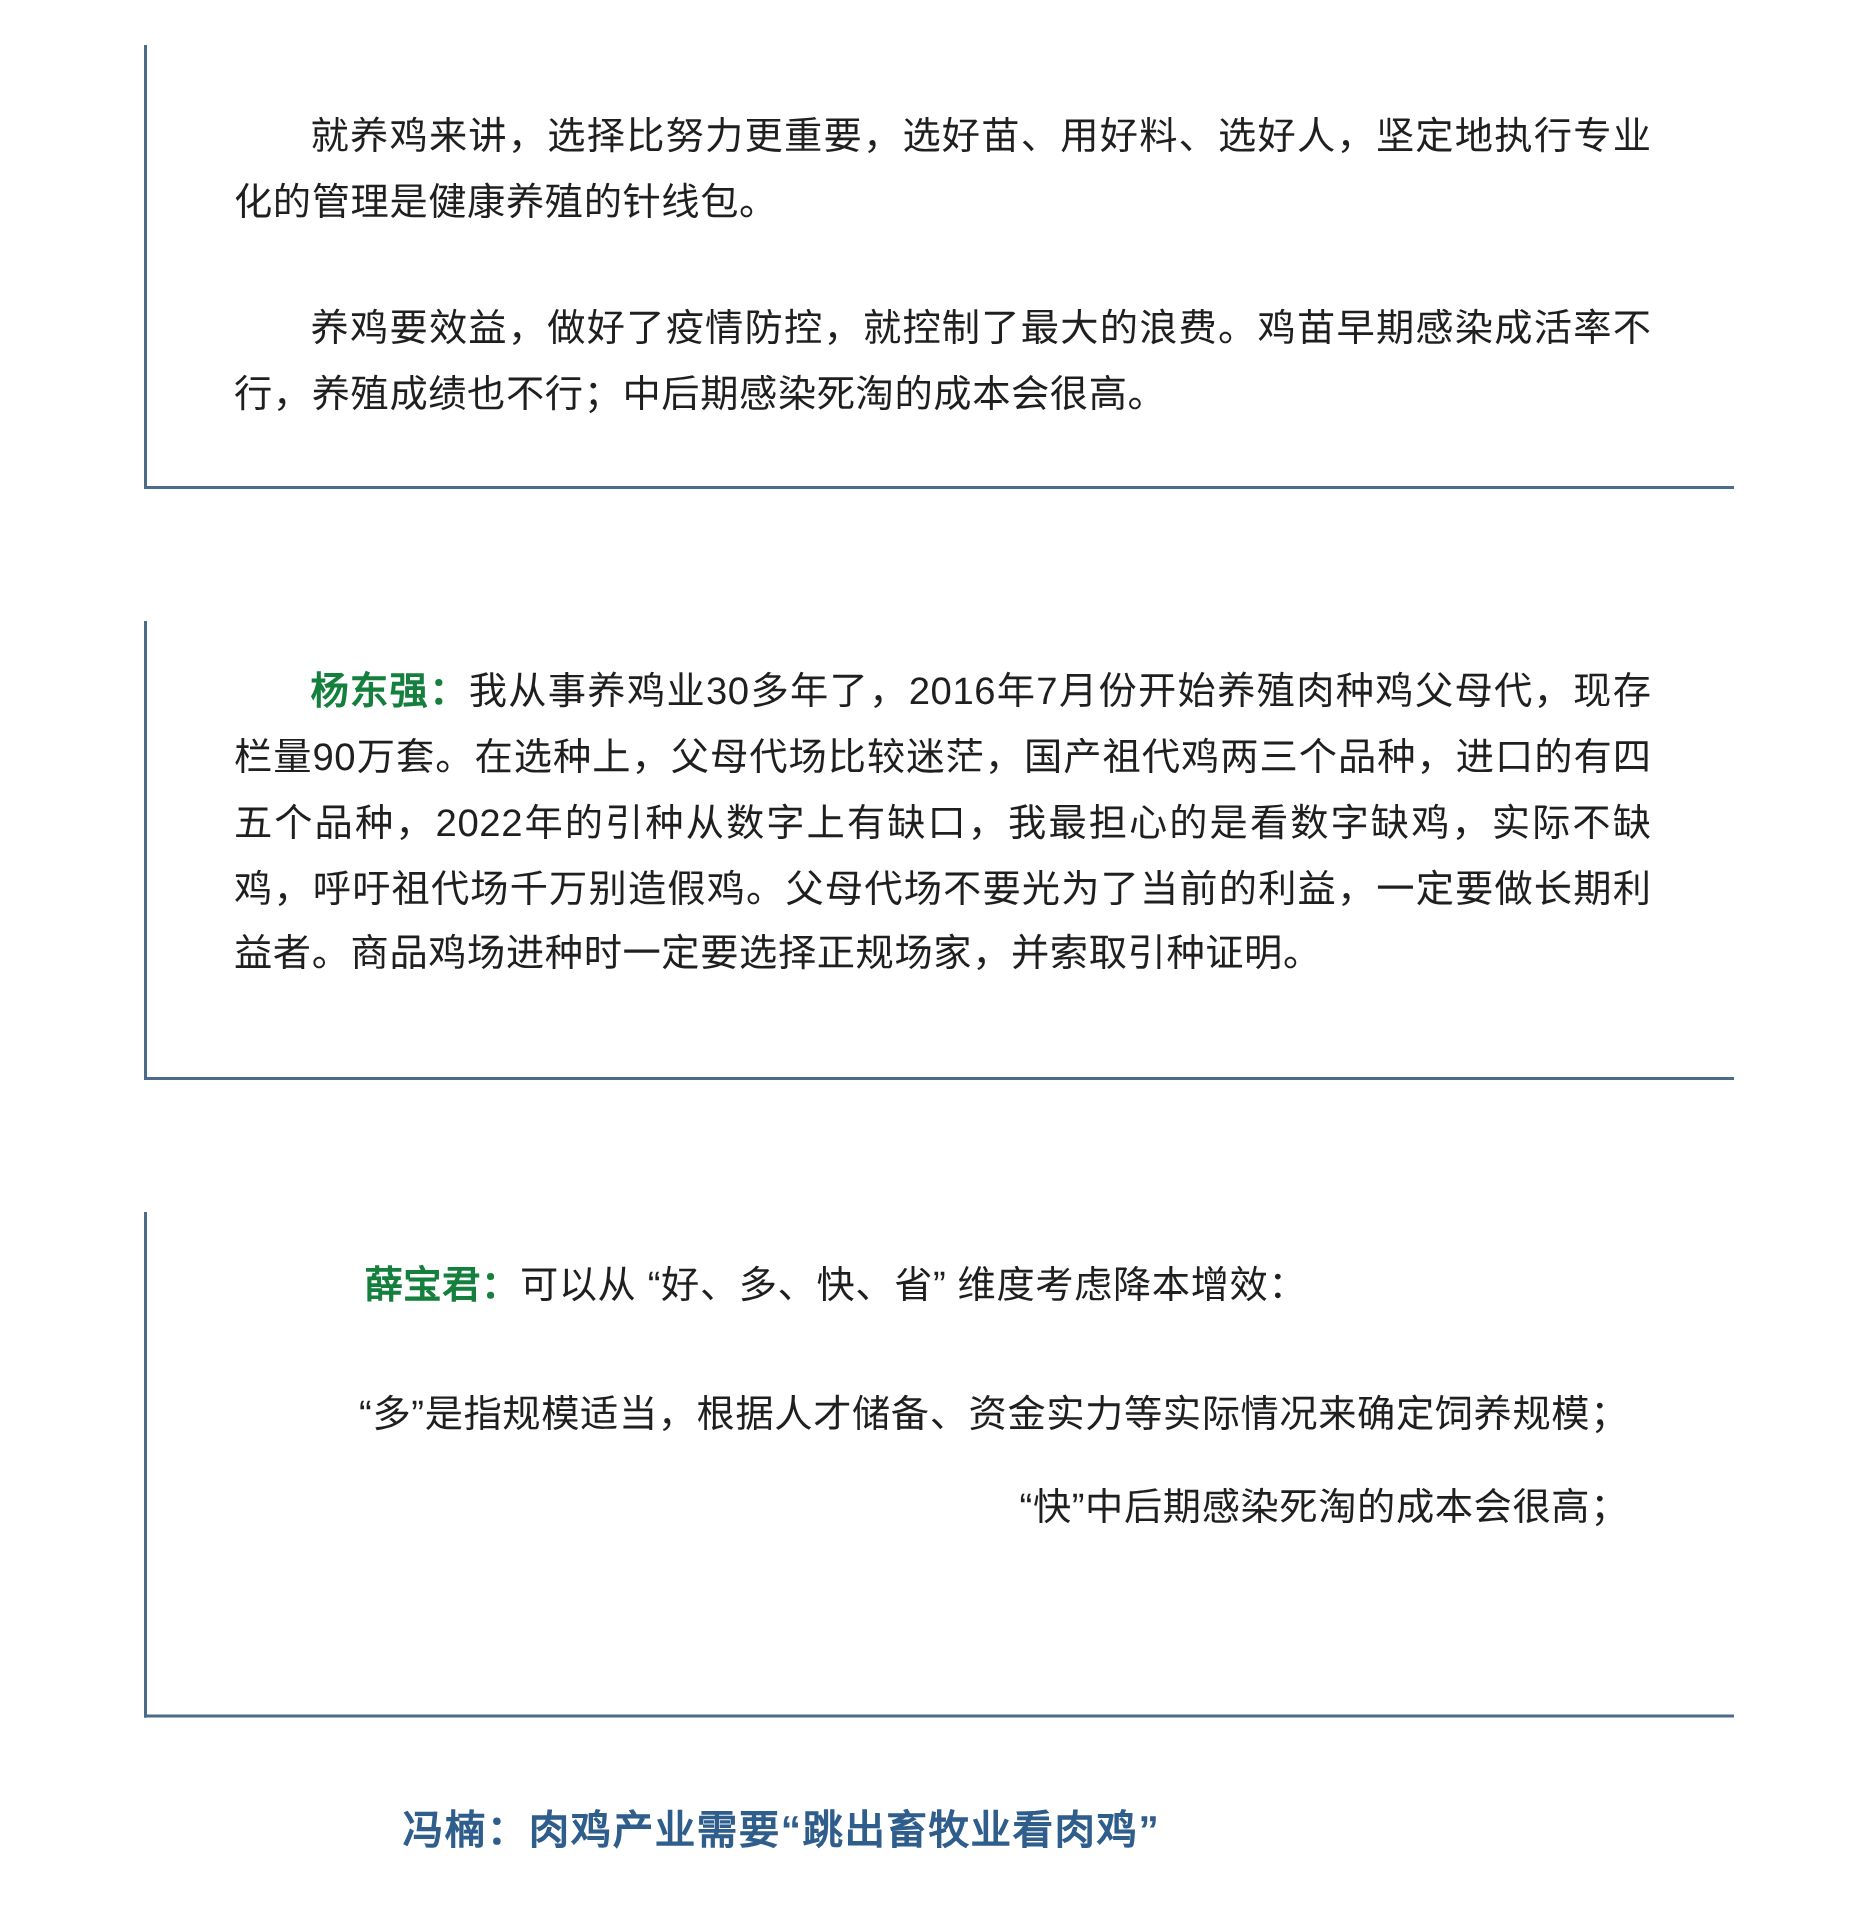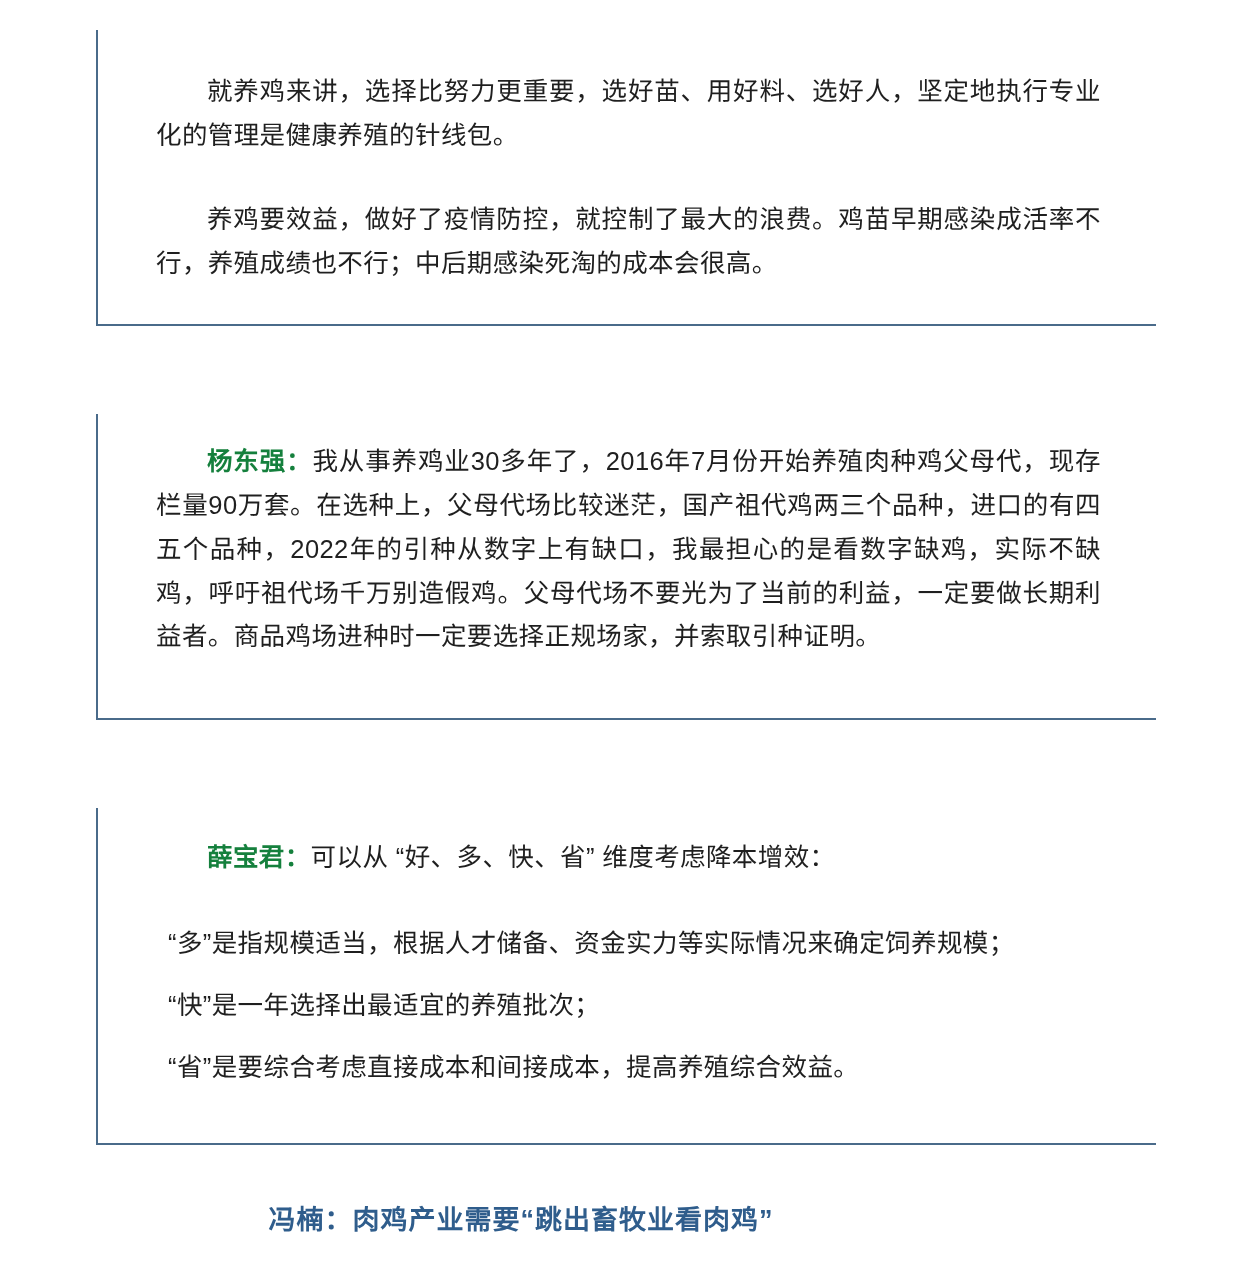--- a/index.html
+++ b/index.html
@@ -71,27 +71,29 @@
     height: 306px;
   }
   #block2 .block-inner { padding-top: 26px; }
 
   
   #block3 {
     left: 96px;
     top: 808px;
     width: 1060px;
     height: 337px;
+    padding-left: 36px;
   }
   #block3 .block-inner { padding-top: 28px; }
 
   .list {
-    margin: 4px;
+    margin: 15px;
     padding: 0;
     list-style: none;
+    text-align: right;
   }
   .list li {
     font-size: 25.5px;
     line-height: 1.72;
     letter-spacing: 0.4px;
     color: #1f1f1f;
     margin-top: 18px;
     padding-left: 8px;
   }
   .list li:first-child { margin-top: 0; }
@@ -125,21 +127,20 @@
     <div class="block-inner">
       <p class="para indent"><span class="speaker">杨东强：</span><span>我从事养鸡业30多年了，2016年7月份开始养殖肉种鸡父母代，现存栏量90万套。在选种上，父母代场比较迷茫，国产祖代鸡两三个品种，进口的有四五个品种，2022年的引种从数字上有缺口，我最担心的是看数字缺鸡，实际不缺鸡，呼吁祖代场千万别造假鸡。父母代场不要光为了当前的利益，一定要做长期利益者。商品鸡场进种时一定要选择正规场家，并索取引种证明。</span></p>
     </div>
   </section>
 
   <section class="block" id="block3">
     <div class="block-inner">
       <p class="para indent"><span class="speaker">薛宝君：</span><span>可以从 “好、多、快、省” 维度考虑降本增效：</span></p>
       <ul class="list">
         <li>“多”是指规模适当，根据人才储备、资金实力等实际情况来确定饲养规模；</li>
-        <li>“快”是一年选择出最适宜的养殖批次；</li>
-        <li>“省”是要综合考虑直接成本和间接成本，提高养殖综合效益。</li>
+        <li>“快”中后期感染死淘的成本会很高；</li>
       </ul>
     </div>
   </section>
 
   <div class="footer-title">冯楠：肉鸡产业需要“跳出畜牧业看肉鸡”</div>
 
 </div>
 
 </body></html>

